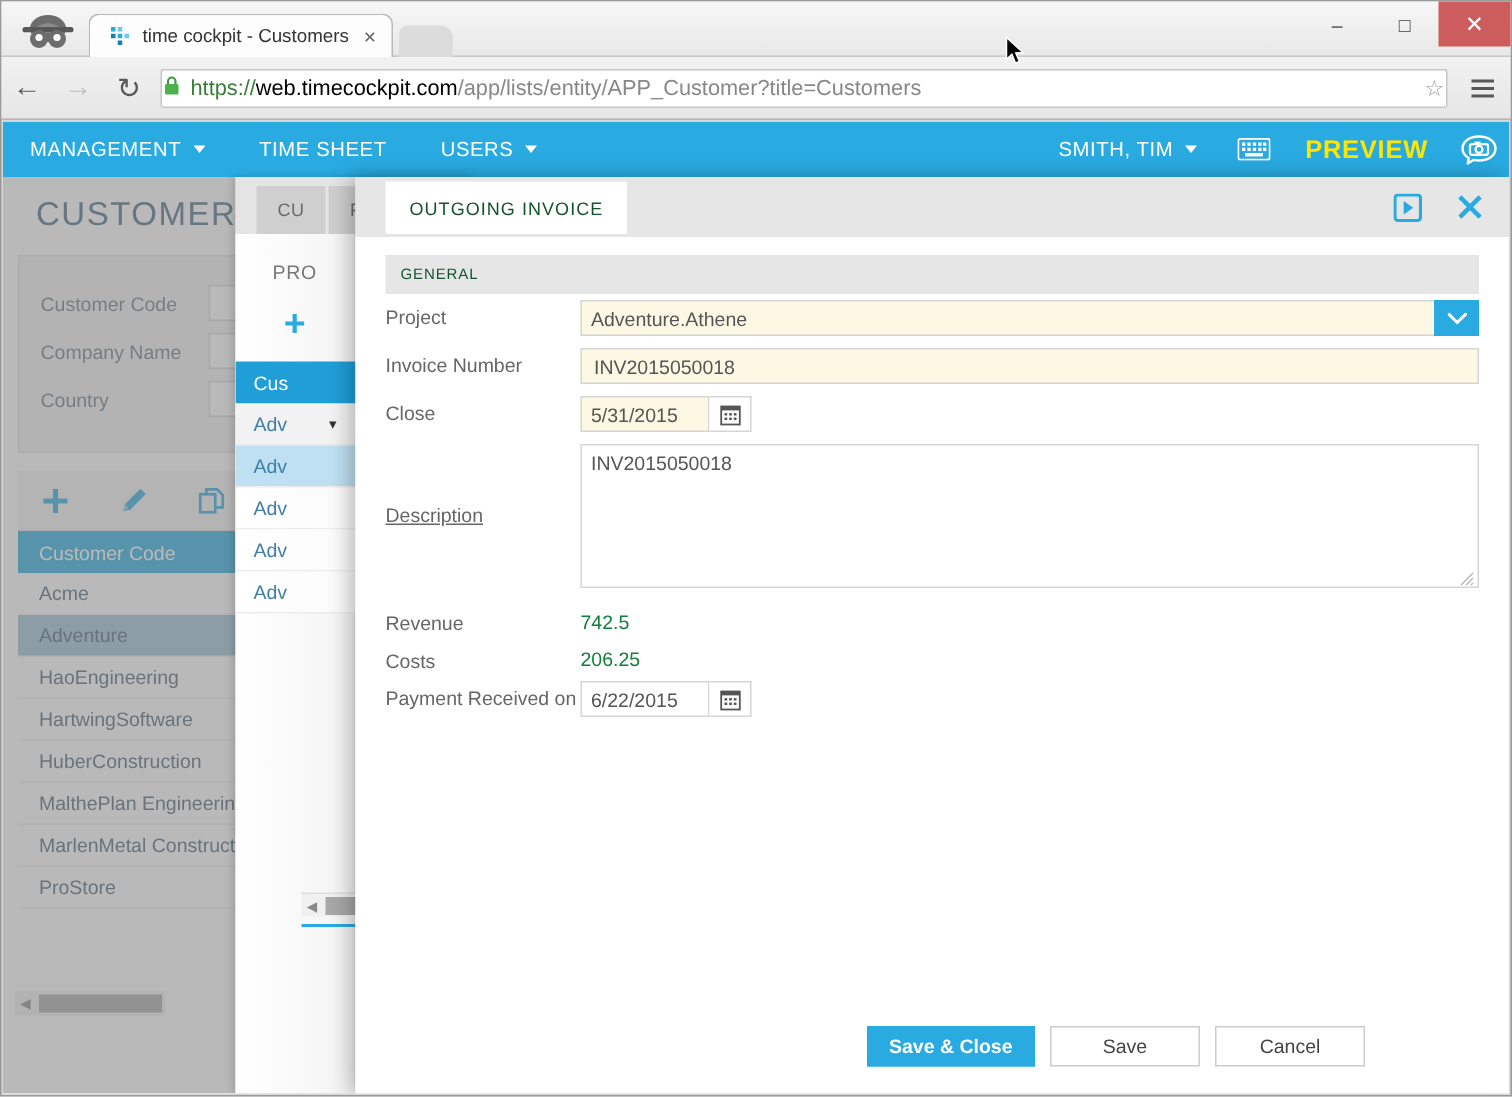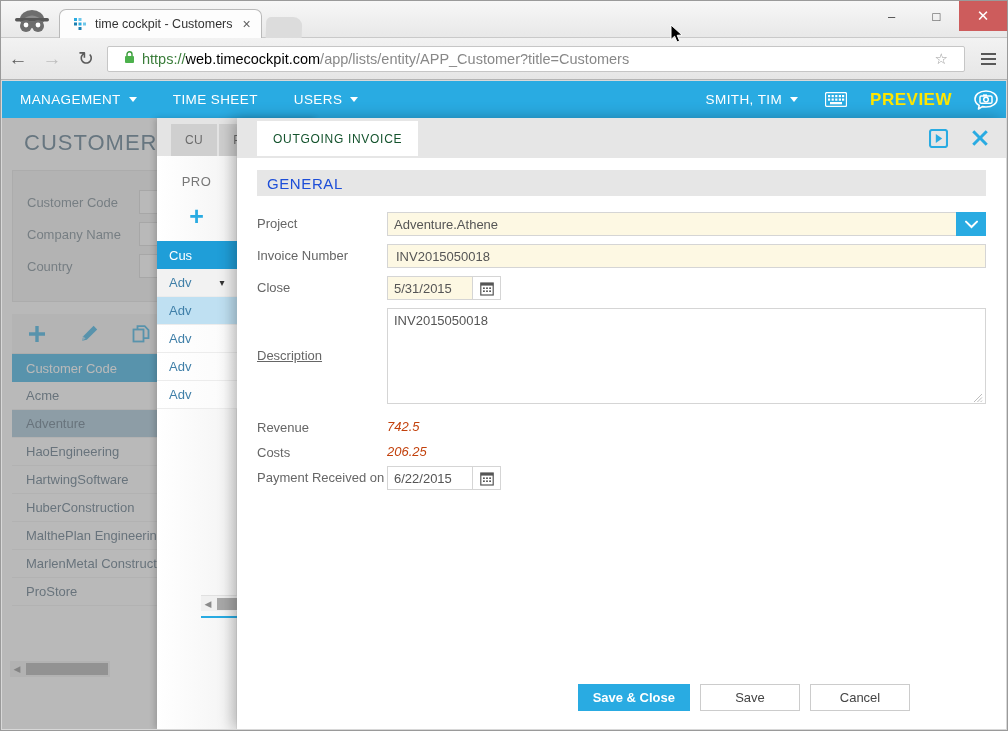--- a/index.html
+++ b/index.html
@@ -64,21 +64,21 @@
     display: flex; align-items: center;
   }
   .nav-icon-btn {
     width: 34px; height: 34px; display: flex; align-items: center;
     justify-content: center; color: #5a5a5a; font-size: 19px;
   }
   .nav-icon-btn.disabled { color: #bdbdbd; }
   #omnibox {
     flex: 1; height: 26px; margin: 0 8px 0 4px;
     background: #fff; border: 1px solid #c6c6c6; border-radius: 2px;
-    display: flex; align-items: center; padding: 0 16px;
+    display: flex; align-items: center; padding: 0 1px;
     font-size: 14.5px;
   }
   #lock-icon { margin-right: 7px; flex: 0 0 auto; }
   .url-scheme { color: #3a7d3a; }
   .url-host { color: #000000; }
   .url-path { color: #888; }
   #star-icon { margin-left: auto; color: #9a9a9a; font-size: 15px; padding-left: 6px; }
   #menu-icon {
     width: 30px; display: flex; flex-direction: column; align-items: center;
     justify-content: center; gap: 3px; margin-right: 4px;
@@ -269,24 +269,24 @@
     display: flex; align-items: center; gap: 22px;
   }
   .dlg-action { display: flex; align-items: center; justify-content: center; }
 
   #dialog-body {
     position: absolute; top: 40px; left: 0; right: 0; bottom: 63px;
     background: #fff; padding: 12px 20px 0 20px;
     overflow: hidden;
   }
   #section-header {
-    height: 26px; background: #e6e6e6; color: #1d4ed8;
+    height: 26px; background: #e6e6e6; color: #14532d;
     display: flex; align-items: center; padding-left: 10px;
-    font-size: 15px; letter-spacing: .6px;
-    margin-bottom: 16px;
+    font-size: 10px; letter-spacing: .6px;
+    margin-bottom: 4px;
   }
   .form-row { display: flex; align-items: flex-start; margin-bottom: 8px; }
   .form-label {
     width: 130px; padding-top: 4px;
     font-size: 13px; color: #666;
   }
   .form-field { flex: 1; display: flex; align-items: flex-start; }
   .txt {
     height: 24px; border: 1px solid #d5d5d5;
     background: #fdf8e3; font-size: 13px; color: #555;
@@ -306,21 +306,21 @@
     width: 28px; height: 24px; border: 1px solid #d5d5d5; border-left: none;
     background: #fff; display: flex; align-items: center; justify-content: center;
   }
   #description-box {
     flex: 1; height: 96px; border: 1px solid #d5d5d5; background: #fff;
     font-size: 13px; color: #555; padding: 4px 6px; position: relative;
   }
   #desc-resize {
     position: absolute; right: 2px; bottom: 2px; width: 10px; height: 10px;
   }
-  .ro-value { font-size: 13px; color: #c2410c; padding-top: 3px; font-style: italic; }
+  .ro-value { font-size: 13px; color: #15803d; padding-top: 3px; }
 
   #dialog-footer {
     position: absolute; left: 0; right: 0; bottom: 0; height: 63px;
     background: #fff;
     display: flex; align-items: center; justify-content: flex-end;
     padding-right: 96px; gap: 10px;
   }
   .btn {
     height: 27px; min-width: 100px; padding: 0 14px;
     display: flex; align-items: center; justify-content: center;

